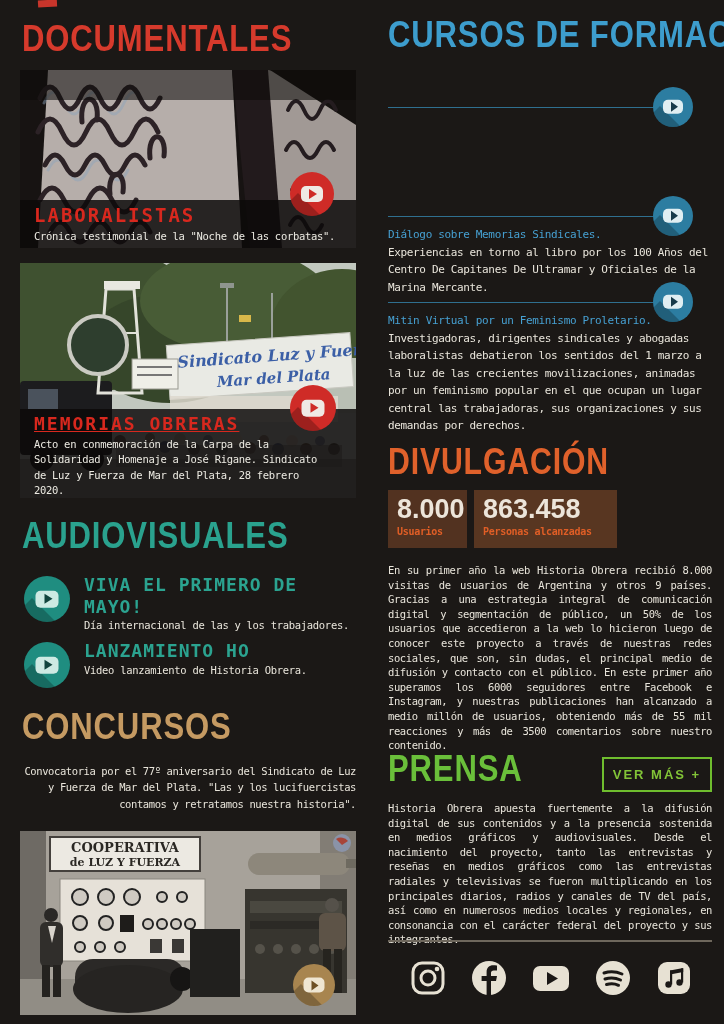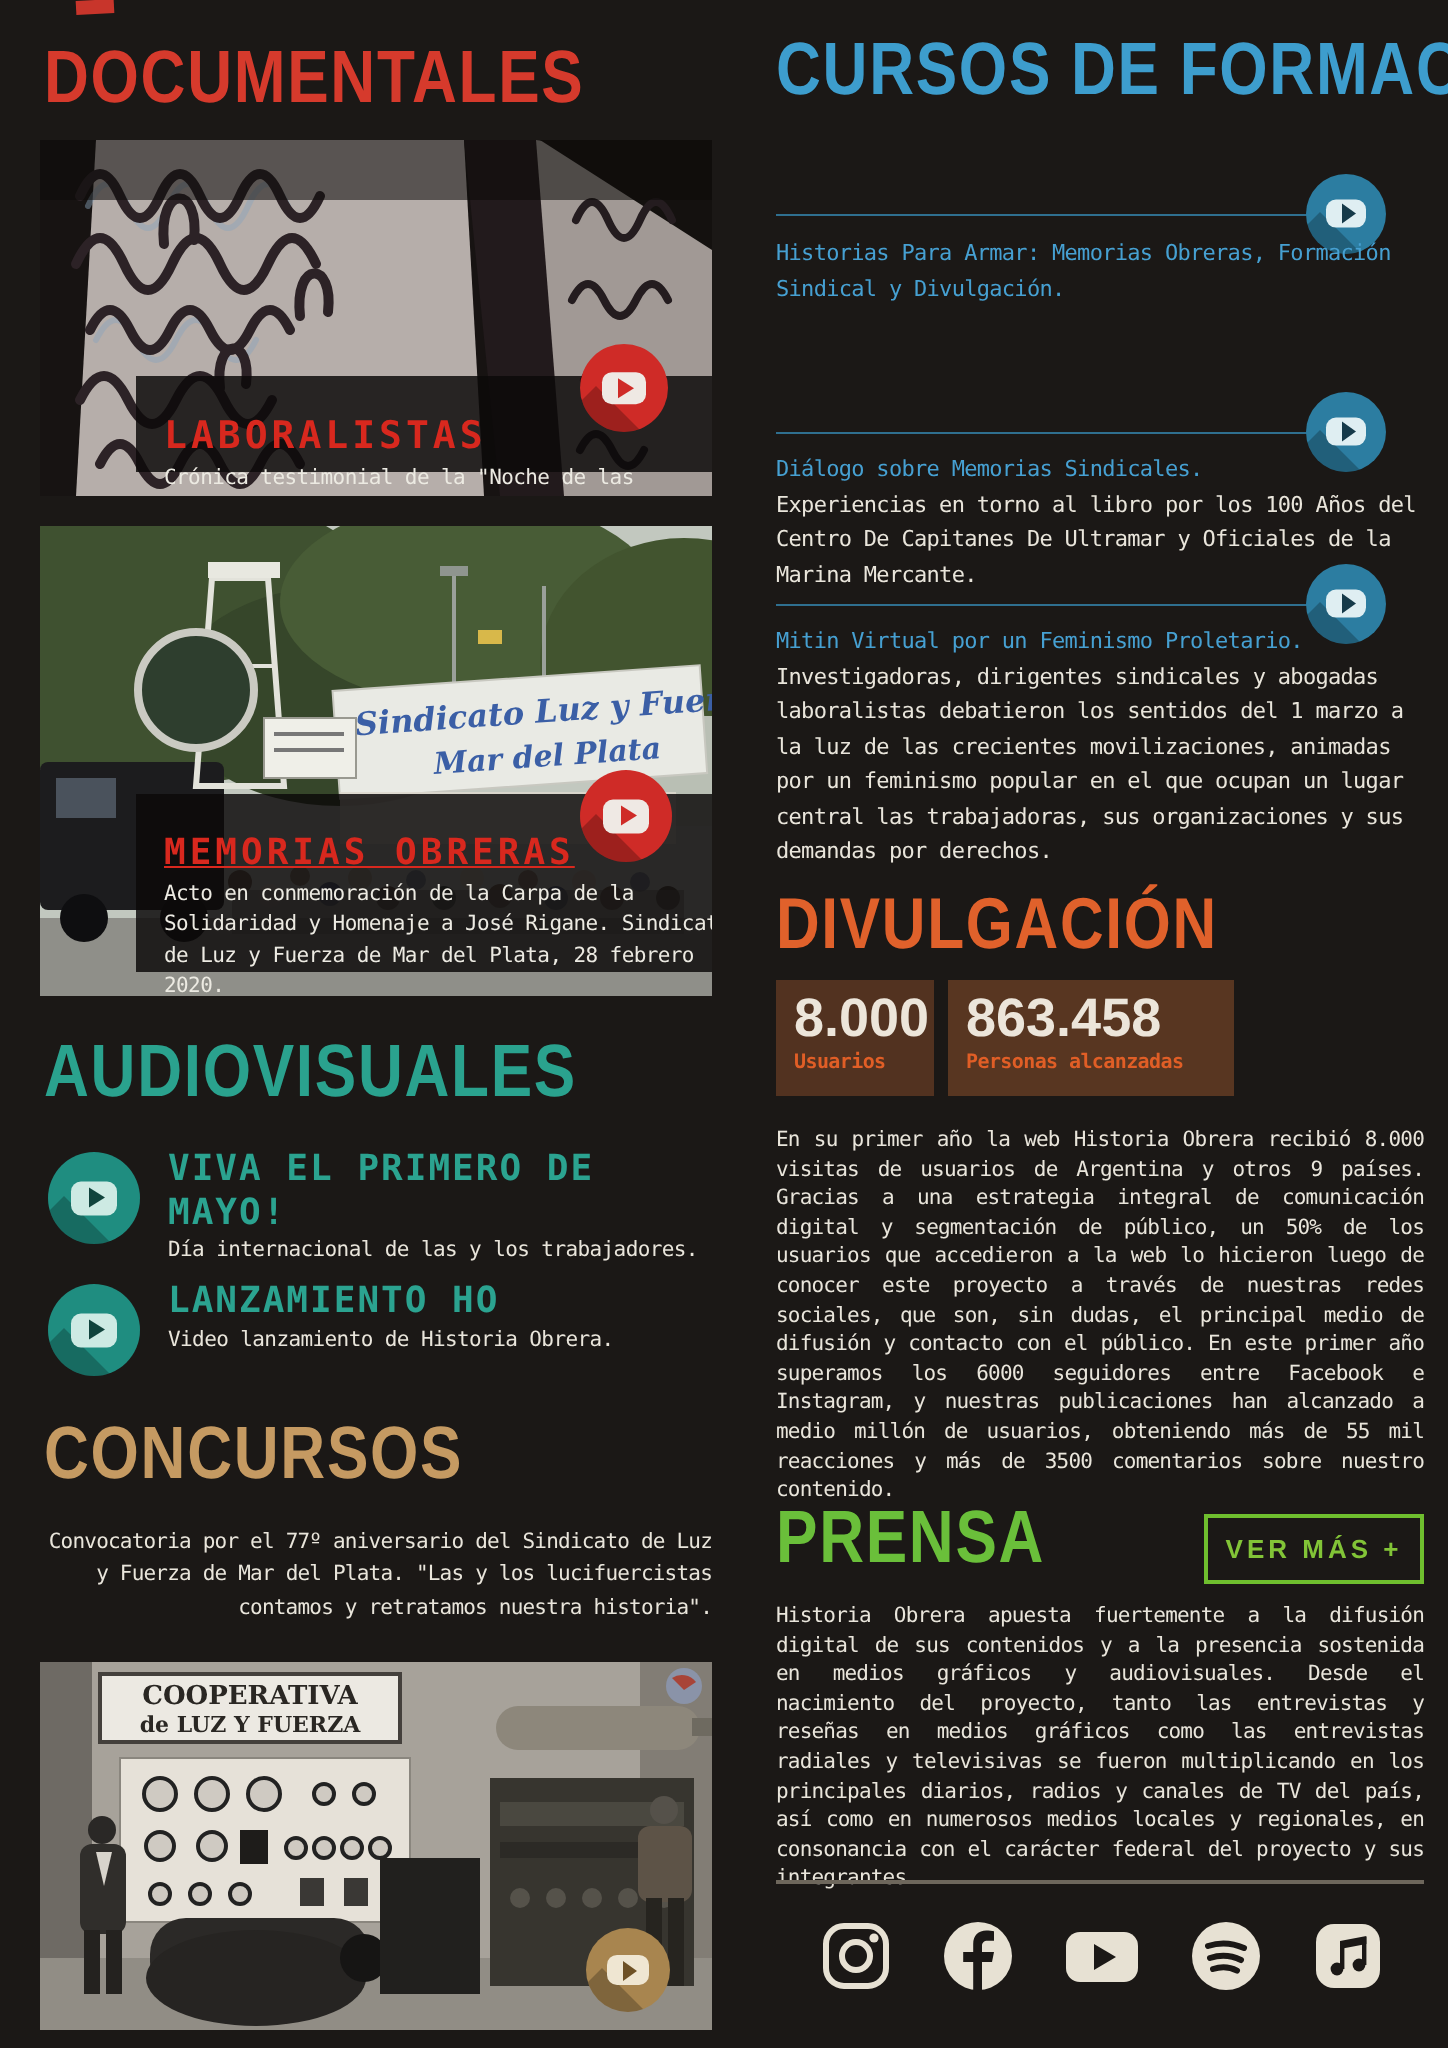--- a/index.html
+++ b/index.html
@@ -10,21 +10,21 @@
   .h{font-family:"Liberation Sans",sans-serif;font-weight:700;letter-spacing:1px;
      transform:scaleX(.84);transform-origin:0 0;white-space:nowrap;line-height:1;}
   .h-red{color:#d63a2c}.h-blue{color:#3d9dcd}.h-teal{color:#2aa28e}
   .h-orange{color:#e0612b}.h-green{color:#6abf3a}.h-tan{color:#c59a62}
   .body-txt{color:#e9e5db;font-size:10.5px;letter-spacing:-0.4px;line-height:14.6px;text-align:justify;}
   .course{width:322px;font-size:11px;letter-spacing:-0.35px;line-height:17.5px;color:#e9e5db;}
   .course .hl{color:#46a0d2;display:block;}
   .rule{position:absolute;height:1px;background:#2f6f8f;}
   
   .thumb{overflow:hidden;background:#111;}
-  .band{position:absolute;left:0;right:0;bottom:12px;background:rgba(12,9,9,.84);padding:20px 14px 6px 14px;box-sizing:border-box;margin-left:48px;}
+  .band{position:absolute;left:0;right:0;bottom:0;background:rgba(12,9,9,.84);padding:5px 14px 6px 14px;box-sizing:border-box;}
   .band-title{font-weight:700;color:#d8281e;letter-spacing:2px;line-height:1.15;}
   .band-cap{font-size:10.5px;color:#eceae2;letter-spacing:-0.3px;line-height:15.5px;margin-top:2px;}
   
   .play{position:absolute;border-radius:50%;overflow:hidden;}
   .play::before{content:"";position:absolute;left:18%;top:48%;width:170%;height:170%;
       background:rgba(0,0,0,.24);transform:rotate(45deg);transform-origin:0 0;}
   .play .pr{position:absolute;left:50%;top:50%;transform:translate(-50%,-50%);
       width:50%;height:36%;border-radius:5px;display:flex;align-items:center;justify-content:center;}
   .play .pt{width:0;height:0;border-top:5px solid transparent;border-bottom:5px solid transparent;margin-left:2px;}
   .play.red{background:#cf2b27}.play.red .pr{background:#efe9e4}.play.red .pt{border-left:8px solid #cf2b27}
@@ -248,21 +248,20 @@
 
   <div class="h h-blue abs" style="left:388px;top:16px;font-size:37px;">CURSOS DE FORMACION</div>
 
   <div class="rule" style="left:388px;top:107px;width:300px;"></div>
   <div class="play blue abs" style="width:40px;height:40px;left:653px;top:87px;">
       <span class="pr">
         <span class="pt"></span>
       </span>
     </div>
   <div class="course abs" style="left:388px;top:118px;">
-    <span class="hl">Historias Para Armar: Memorias Obreras, Formación Sindical y Divulgación.</span>
   </div>
 
   <div class="rule" style="left:388px;top:216px;width:300px;"></div>
   <div class="play blue abs" style="width:40px;height:40px;left:653px;top:196px;">
       <span class="pr">
         <span class="pt"></span>
       </span>
     </div>
   <div class="course abs" style="left:388px;top:226px;">
     <span class="hl">Diálogo sobre Memorias Sindicales.</span>

